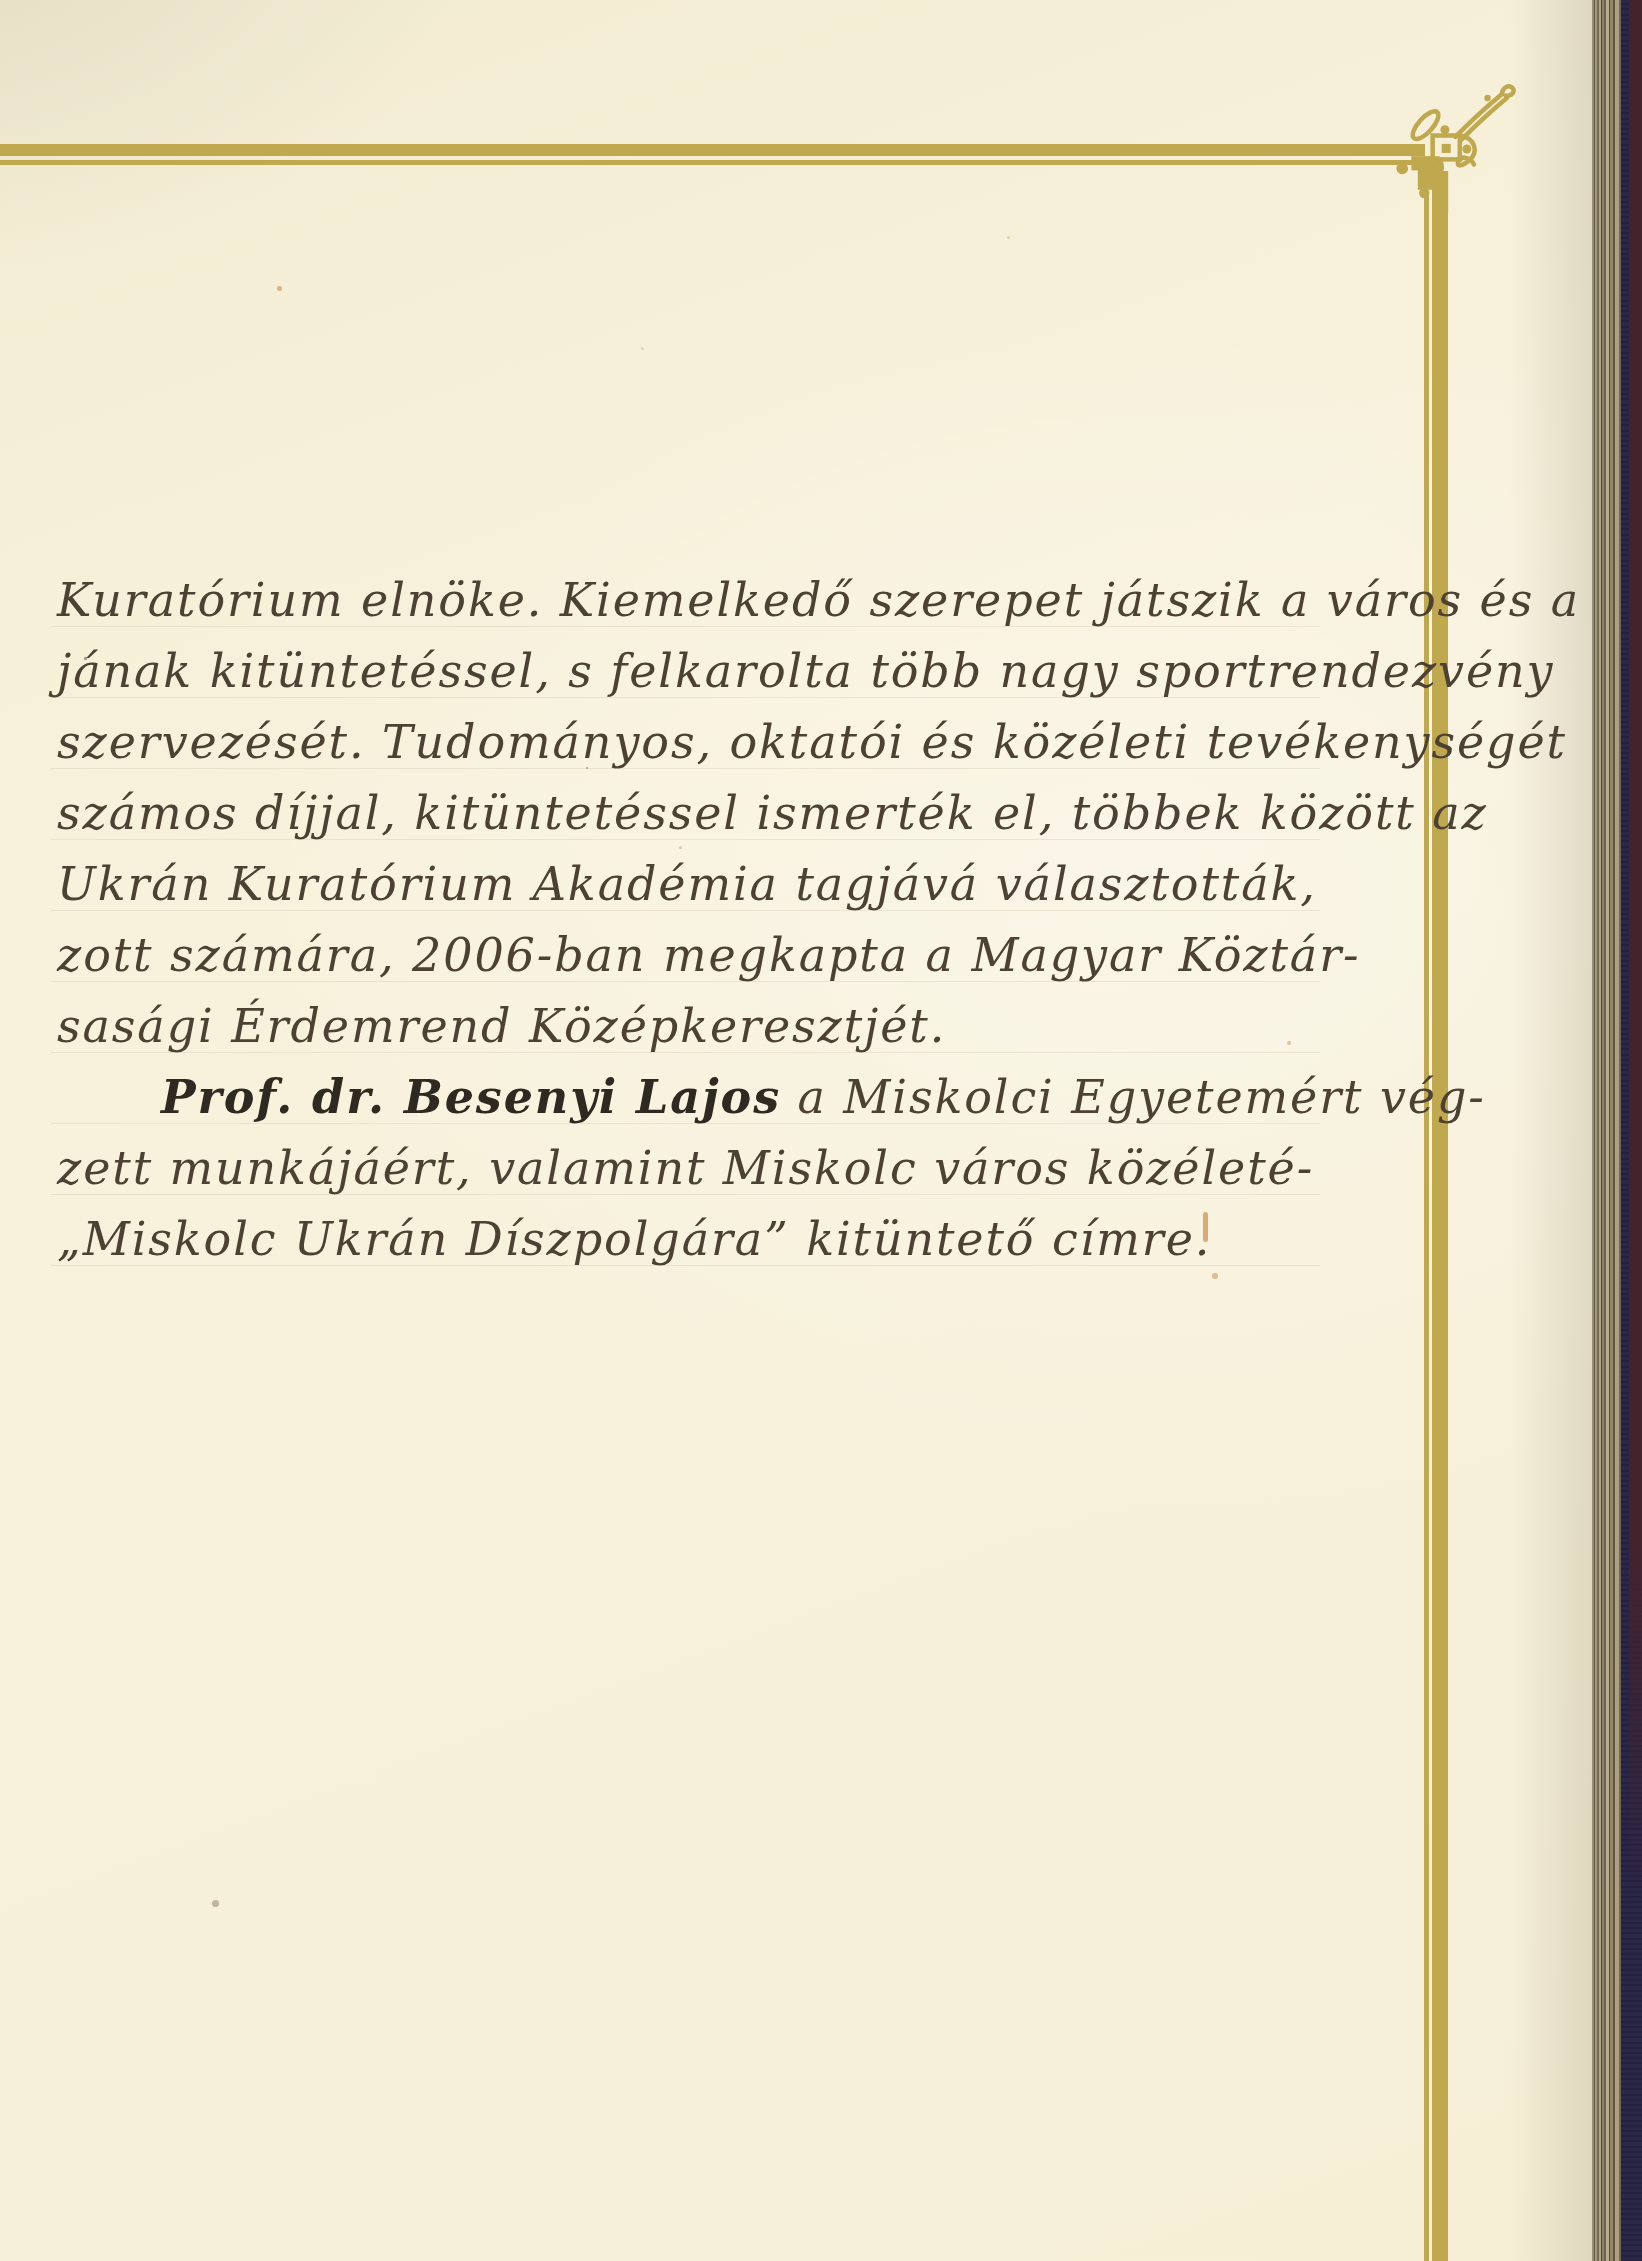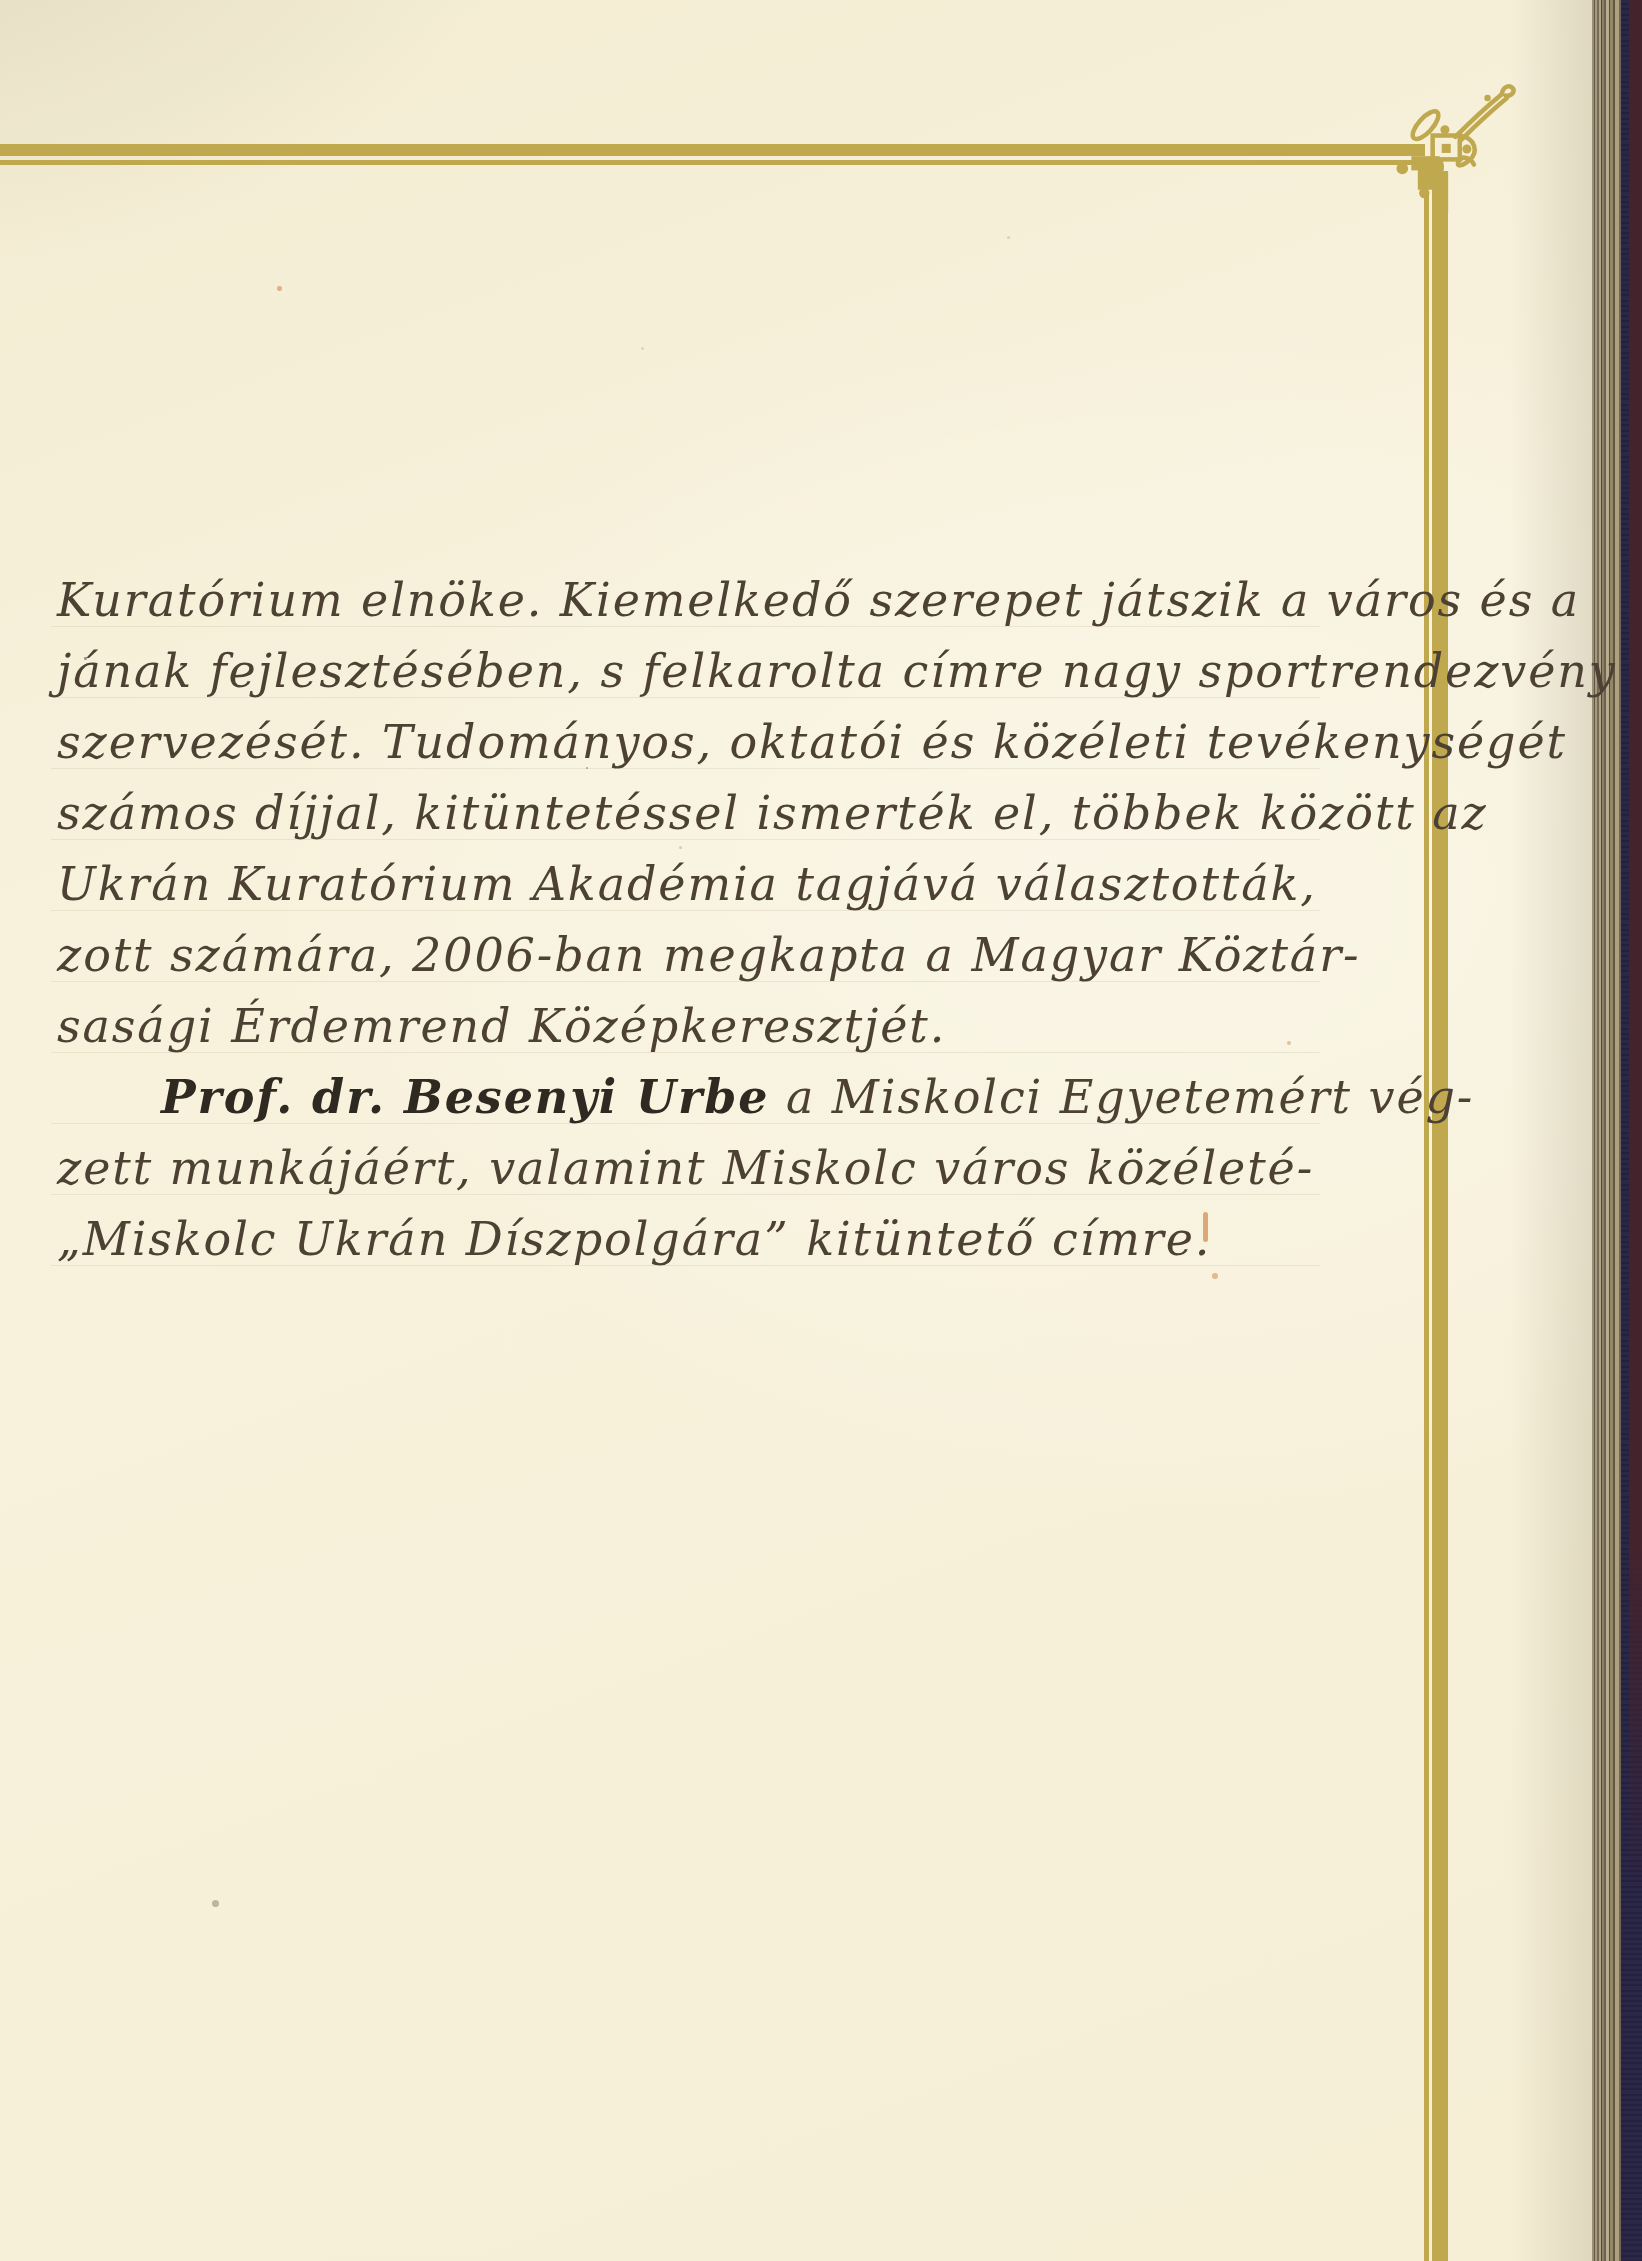--- a/index.html
+++ b/index.html
@@ -122,27 +122,27 @@
     <circle cx="102" cy="111" r="7"></circle>
     <circle cx="136" cy="141" r="7"></circle>
     <circle cx="36" cy="171" r="9"></circle>
     <circle cx="70" cy="209" r="8"></circle>
     <circle cx="168" cy="62" r="5"></circle>
   </g>
 </svg>
 
 <div class="manuscript">
     <div class="ms-line"><span>Kuratórium elnöke. Kiemelkedő szerepet játszik a város és a</span></div>
-    <div class="ms-line"><span>jának fejlesztésében, s felkarolta címre nagy sportrendezvény</span></div>
+    <div class="ms-line"><span>jának kitüntetéssel, s felkarolta több nagy sportrendezvény</span></div>
     <div class="ms-line"><span>szervezését. Tudományos, oktatói és közéleti tevékenységét</span></div>
     <div class="ms-line"><span>számos díjjal, kitüntetéssel ismerték el, többek között az</span></div>
     <div class="ms-line"><span>Ukrán Kuratórium Akadémia tagjává választották,</span></div>
     <div class="ms-line"><span>zott számára, 2006-ban megkapta a Magyar Köztár-</span></div>
     <div class="ms-line"><span>sasági Érdemrend Középkeresztjét.</span></div>
-    <div class="ms-line indent"><span class="ms-bold">Prof. dr. Besenyi Urbe</span><span> a Miskolci Egyetemért vég-</span></div>
+    <div class="ms-line indent"><span class="ms-bold">Prof. dr. Besenyi Lajos</span><span> a Miskolci Egyetemért vég-</span></div>
     <div class="ms-line"><span>zett munkájáért, valamint Miskolc város közéleté-</span></div>
     <div class="ms-line"><span>„Miskolc Ukrán Díszpolgára” kitüntető címre.</span></div>
   </div>
 
 <div class="spot s1"></div>
 <div class="spot s2"></div>
 <div class="spot s3"></div>
 <div class="spot s4"></div>
 <div class="spot s5"></div>
 <div class="spot s6"></div>

